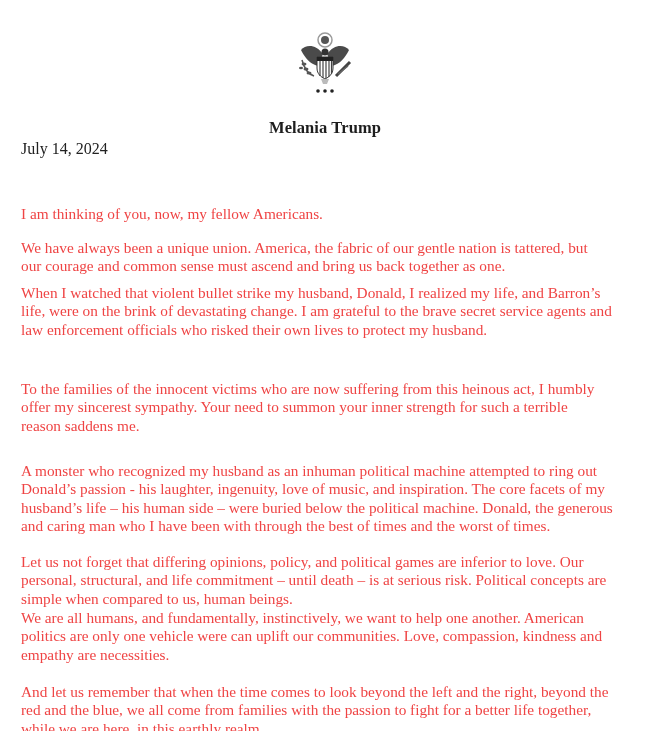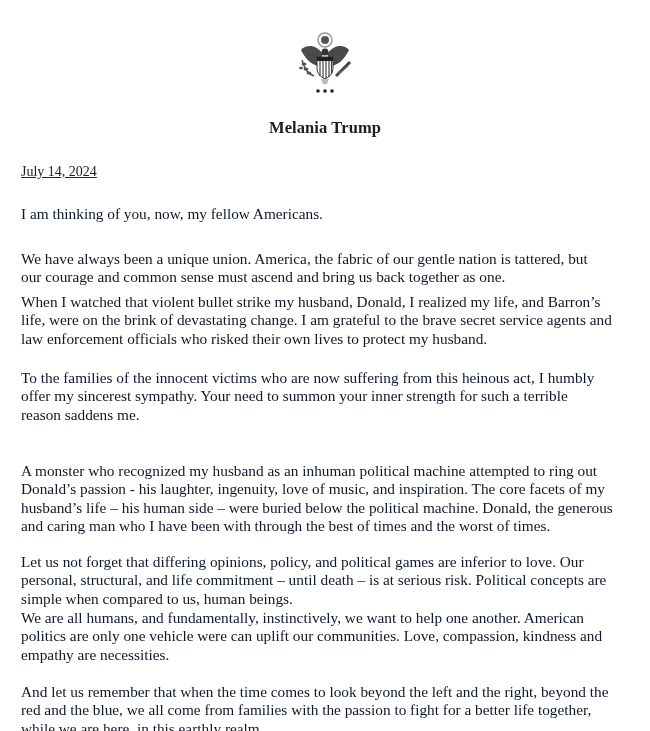--- a/index.html
+++ b/index.html
@@ -1,23 +1,23 @@
 <!DOCTYPE html>
 <html><head>
 <meta charset="utf-8">
 <style>
   html, body { margin: 0; padding: 0; background: #ffffff; }
   body { width: 650px; height: 731px; position: relative; overflow: hidden;
          font-family: "Liberation Serif", "DejaVu Serif", serif; color: #222222; }
   .seal { position: absolute; left: 296px; top: 30px; width: 58px; height: 66px; }
   .title { position: absolute; left: 0; width: 650px; top: 118px; text-align: center;
            font-weight: bold; font-size: 16.5px; letter-spacing: 0.1px; color: #1e1e1e; }
-  .date { position: absolute; left: 21px; top: 164px; font-size: 14px; text-decoration: underline; }
+  .date { position: absolute; left: 21px; top: 140px; font-size: 16px; }
   .para { position: absolute; left: 21px; width: 620px; font-size: 15.3px; line-height: 18.3px;
-          margin: 0; white-space: pre-line; color: #0f172a; }
+          margin: 0; white-space: pre-line; color: #ef4444; }
 </style>
 </head>
 <body>
 
 <div class="seal">
   <svg width="58" height="66" viewBox="0 0 58 66">
 
     <circle cx="29" cy="10" r="7" fill="none" stroke="#9a9a9a" stroke-width="1.5"></circle>
     <circle cx="29" cy="10" r="4" fill="#555"></circle>
 
@@ -51,26 +51,26 @@
     <circle cx="29" cy="61" r="1.8" fill="#222"></circle>
     <circle cx="36" cy="61" r="1.8" fill="#222"></circle>
   </svg>
 </div>
 
 <div class="title">Melania Trump</div>
 
 <div class="date">July 14, 2024</div>
 
 <p class="para" style="top:205px">I am thinking of you, now, my fellow Americans.</p>
-<p class="para" style="top:250px">We have always been a unique union.  America, the fabric of our gentle nation is tattered, but
+<p class="para" style="top:239px">We have always been a unique union.  America, the fabric of our gentle nation is tattered, but
 our courage and common sense must ascend and bring us back together as one.</p>
-<p class="para" style="top:293px">When I watched that violent bullet strike my husband, Donald, I realized my life, and Barron’s
+<p class="para" style="top:284px">When I watched that violent bullet strike my husband, Donald, I realized my life, and Barron’s
 life, were on the brink of devastating change.  I am grateful to the brave secret service agents and
 law enforcement officials who risked their own lives to protect my husband.</p>
-<p class="para" style="top:369px">To the families of the innocent victims who are now suffering from this heinous act, I humbly
+<p class="para" style="top:380px">To the families of the innocent victims who are now suffering from this heinous act, I humbly
 offer my sincerest sympathy.  Your need to summon your inner strength for such a terrible
 reason saddens me.</p>
 <p class="para" style="top:462px">A monster who recognized my husband as an inhuman political machine attempted to ring out
 Donald’s passion - his laughter, ingenuity, love of music, and inspiration.  The core facets of my
 husband’s life – his human side – were buried below the political machine.  Donald, the generous
 and caring man who I have been with through the best of times and the worst of times.</p>
 <p class="para" style="top:553px">Let us not forget that differing opinions, policy, and political games are inferior to love.  Our
 personal, structural, and life commitment – until death – is at serious risk.  Political concepts are
 simple when compared to us, human beings.</p>
 <p class="para" style="top:609px">We are all humans, and fundamentally, instinctively, we want to help one another.  American

